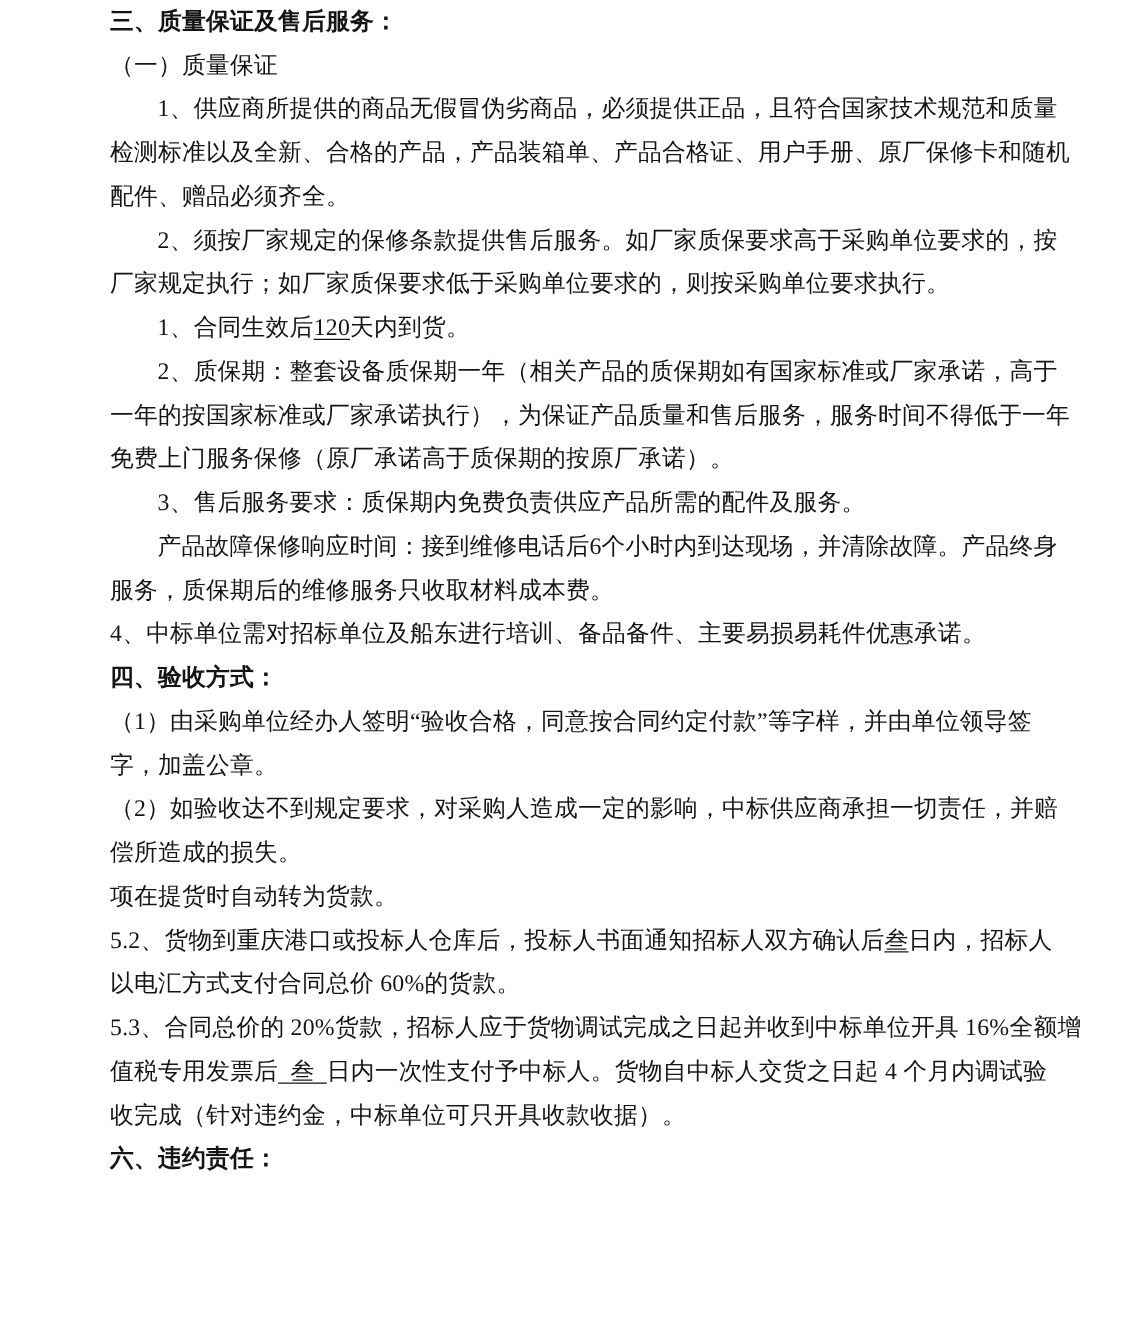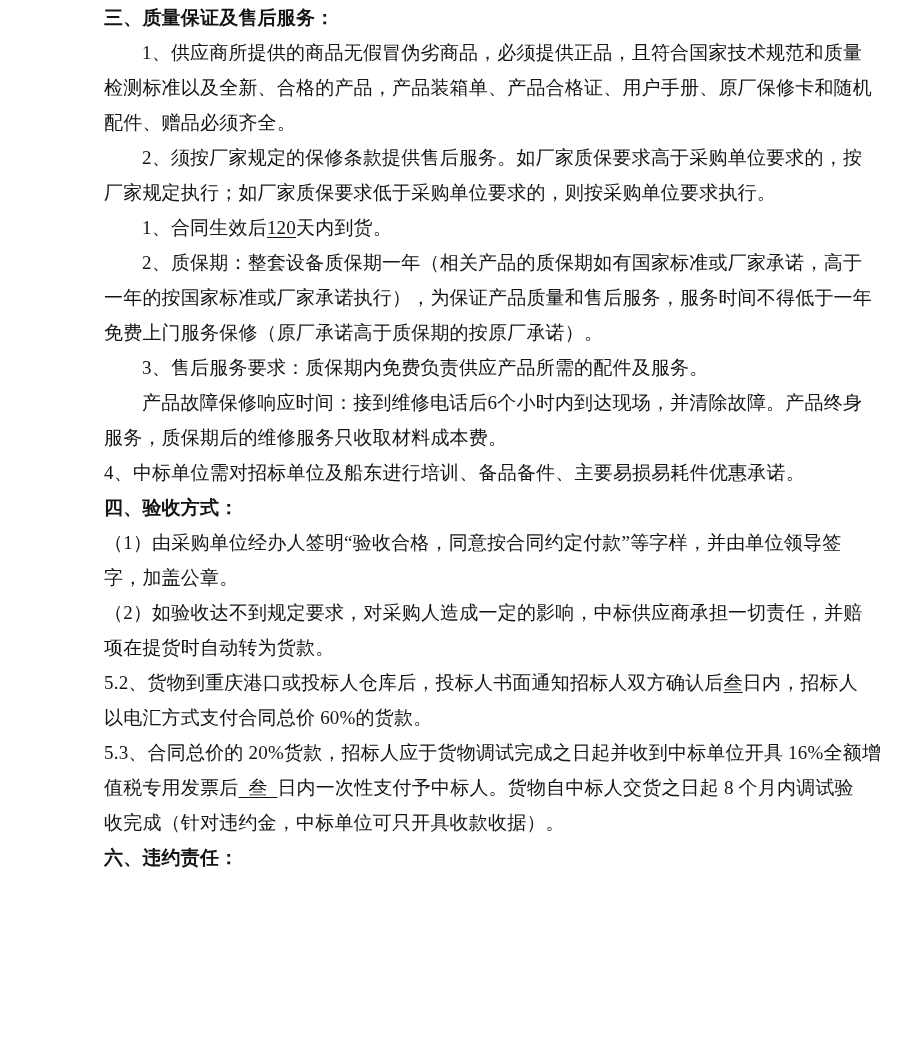--- a/index.html
+++ b/index.html
@@ -15,21 +15,21 @@
   }
   .page {
     position: relative;
     width: 900px;
     height: 1055px;
     background: #ffffff;
     overflow: hidden;
   }
   .doc {
     position: absolute;
-    left: 104px;
+    left: 88px;
     top: 0;
     width: 740px;
   }
   .line {
     height: 35px;
     line-height: 35px;
     font-size: 19px;
     white-space: nowrap;
     letter-spacing: 0.2px;
   }
@@ -41,38 +41,40 @@
     text-decoration: underline;
     text-underline-offset: 3px;
   }
 </style>
 </head>
 <body>
 
 <div class="page">
   <div class="doc" id="doc">
       <div class="line indent-0 bold"><span class="">三、质量保证及售后服务：</span></div>
+      <div class="line indent-0"><span class="">（一）质量保证</span></div>
       <div class="line indent-2"><span class="">1、供应商所提供的商品无假冒伪劣商品，必须提供正品，且符合国家技术规范和质量</span></div>
       <div class="line indent-0"><span class="">检测标准以及全新、合格的产品，产品装箱单、产品合格证、用户手册、原厂保修卡和随机</span></div>
       <div class="line indent-0"><span class="">配件、赠品必须齐全。</span></div>
       <div class="line indent-2"><span class="">2、须按厂家规定的保修条款提供售后服务。如厂家质保要求高于采购单位要求的，按</span></div>
       <div class="line indent-0"><span class="">厂家规定执行；如厂家质保要求低于采购单位要求的，则按采购单位要求执行。</span></div>
       <div class="line indent-2"><span class="">1、合同生效后</span><span class="u">120</span><span class="">天内到货。</span></div>
       <div class="line indent-2"><span class="">2、质保期：整套设备质保期一年（相关产品的质保期如有国家标准或厂家承诺，高于</span></div>
       <div class="line indent-0"><span class="">一年的按国家标准或厂家承诺执行），为保证产品质量和售后服务，服务时间不得低于一年</span></div>
       <div class="line indent-0"><span class="">免费上门服务保修（原厂承诺高于质保期的按原厂承诺）。</span></div>
       <div class="line indent-2"><span class="">3、售后服务要求：质保期内免费负责供应产品所需的配件及服务。</span></div>
       <div class="line indent-2"><span class="">产品故障保修响应时间：接到维修电话后6个小时内到达现场，并清除故障。产品终身</span></div>
       <div class="line indent-0"><span class="">服务，质保期后的维修服务只收取材料成本费。</span></div>
       <div class="line indent-0"><span class="">4、中标单位需对招标单位及船东进行培训、备品备件、主要易损易耗件优惠承诺。</span></div>
       <div class="line indent-0 bold"><span class="">四、验收方式：</span></div>
       <div class="line indent-0"><span class="">（1）由采购单位经办人签明“验收合格，同意按合同约定付款”等字样，并由单位领导签</span></div>
       <div class="line indent-0"><span class="">字，加盖公章。</span></div>
       <div class="line indent-0"><span class="">（2）如验收达不到规定要求，对采购人造成一定的影响，中标供应商承担一切责任，并赔</span></div>
+      <div class="line indent-0"><span class="">偿所造成的损失。</span></div>
       <div class="line indent-0"><span class="">项在提货时自动转为货款。</span></div>
       <div class="line indent-0"><span class="">5.2、货物到重庆港口或投标人仓库后，投标人书面通知招标人双方确认后</span><span class="u">叁</span><span class="">日内，招标人</span></div>
       <div class="line indent-0"><span class="">以电汇方式支付合同总价 60%的货款。</span></div>
       <div class="line indent-0"><span class="">5.3、合同总价的 20%货款，招标人应于货物调试完成之日起并收到中标单位开具 16%全额增</span></div>
-      <div class="line indent-0"><span class="">值税专用发票后</span><span class="u">&nbsp;&nbsp;叁&nbsp;&nbsp;</span><span class="">日内一次性支付予中标人。货物自中标人交货之日起 8 个月内调试验</span></div>
+      <div class="line indent-0"><span class="">值税专用发票后</span><span class="u">&nbsp;&nbsp;叁&nbsp;&nbsp;</span><span class="">日内一次性支付予中标人。货物自中标人交货之日起 4 个月内调试验</span></div>
       <div class="line indent-0"><span class="">收完成（针对违约金，中标单位可只开具收款收据）。</span></div>
       <div class="line indent-0 bold"><span class="">六、违约责任：</span></div>
     </div>
 </div>
 
 </body></html>

